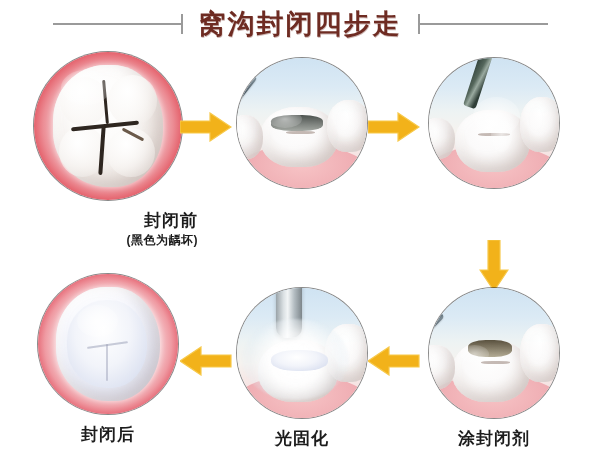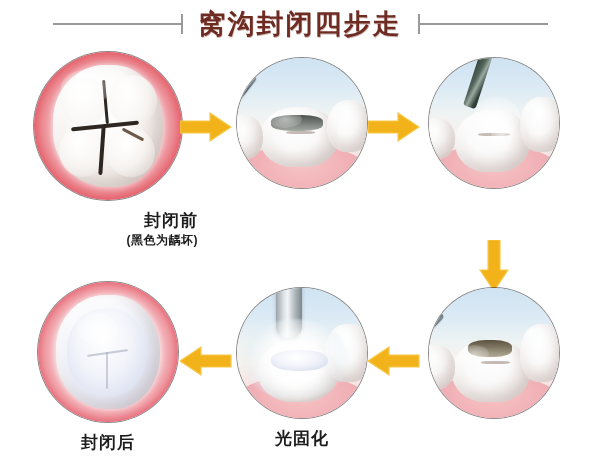--- a/index.html
+++ b/index.html
@@ -301,20 +301,21 @@
       <div class="gum bottom"></div>
       <div class="tooth-crown" style="left:18%; top:40%; width:60%; height:48%;"></div>
       <div class="tooth-crown" style="left:70%; top:28%; width:34%; height:44%; opacity:.95;"></div>
       <div class="tooth-crown" style="left:-10%; top:44%; width:30%; height:34%; opacity:.9;"></div>
       <div class="etch-gel" style="left:30%; top:40%; width:34%; height:13%; background:linear-gradient(180deg, rgba(62,52,30,0.85), rgba(118,104,62,0.55));"></div>
       <div class="probe" style="left:4%; top:14%; width:15px; height:62px; transform:rotate(44deg); transform-origin: top left;"></div>
       <div class="groove" style="left:40%; top:56%; width:22%; height:3px;"></div>
       <div class="wet-shine" style="left:24%; top:44%; width:22%; height:14%; opacity:.55;"></div>
     </div>
   </div>
+  <div class="caption">涂封闭剂</div>
 </div>
 
 <div class="arrow" style="left:368px; top:346px;">
   <svg width="52" height="30" viewBox="0 0 52 30" aria-hidden="true">
     <polygon points="51,9 21,9 21,1 0,15 21,29 21,21 51,21" fill="#f2b21a" stroke="#f7c94b" stroke-width="1.2"></polygon>
   </svg>
 </div>
 
 <div class="step small" style="left:212px; top:288px;">
   <div class="circle">
@@ -330,21 +331,21 @@
   </div>
   <div class="caption">光固化</div>
 </div>
 
 <div class="arrow" style="left:180px; top:346px;">
   <svg width="52" height="30" viewBox="0 0 52 30" aria-hidden="true">
     <polygon points="51,9 21,9 21,1 0,15 21,29 21,21 51,21" fill="#f2b21a" stroke="#f7c94b" stroke-width="1.2"></polygon>
   </svg>
 </div>
 
-<div class="step" style="left:18px; top:282px;">
+<div class="step" style="left:18px; top:274px;">
   <div class="circle" style="width:140px;height:140px;">
     <div class="scene">
       <div class="occlusal-gum sealed"></div>
       <div class="occlusal-tooth sealed">
         <div class="sealant" style="left:10%; top:12%; width:78%; height:76%; border-radius:48% 46% 44% 50% / 46% 50% 48% 46%;"></div>
         <div class="wet-shine" style="left:20%; top:16%; width:40%; height:28%; opacity:.9;"></div>
         <div class="fissure" style="left:30%; top:50%; width:40%; height:2px; background:rgba(150,155,180,.5); transform:rotate(-8deg);"></div>
         <div class="fissure" style="left:48%; top:50%; width:2px; height:32%; background:rgba(150,155,180,.45);"></div>
       </div>
     </div>

